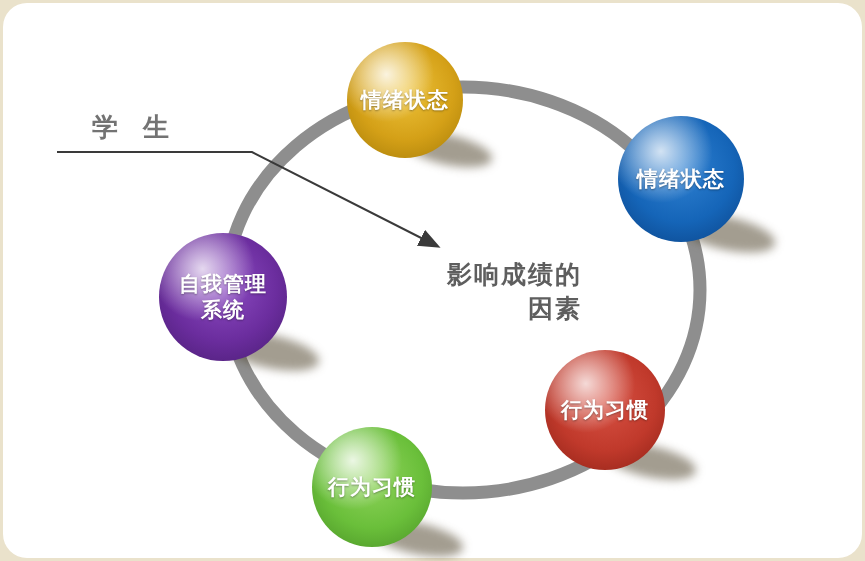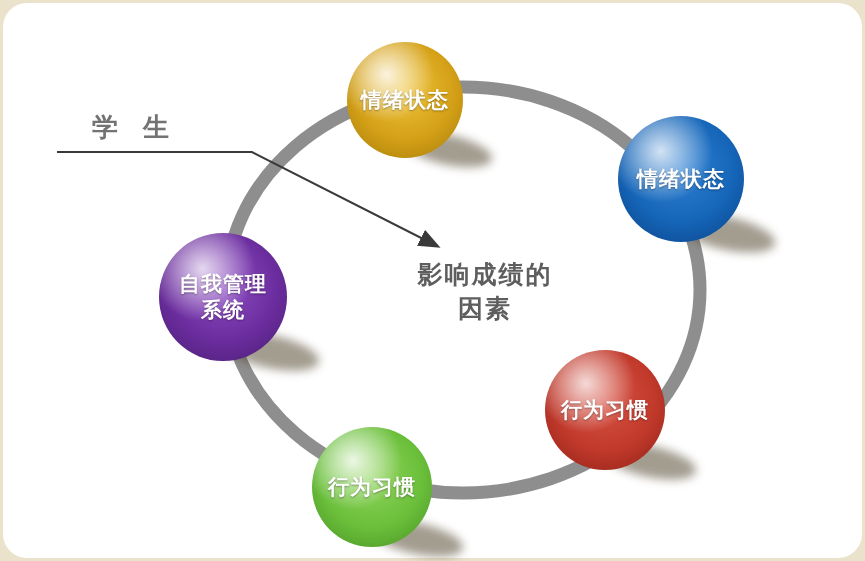--- a/index.html
+++ b/index.html
@@ -18,21 +18,21 @@
   
   .student-label{
     position:absolute;left:92px;top:110px;
     font-size:26px;font-weight:bold;color:#737373;
     letter-spacing:8px;white-space:nowrap;
   }
 
   
   .center-label{
     position:absolute;left:388px;top:258px;width:194px;
-    text-align:center;font-size:25px;font-weight:bold;color:#5e5e5e;
+    text-align:right;font-size:25px;font-weight:bold;color:#5e5e5e;
     letter-spacing:2px;line-height:1.35;white-space:pre-line;
   }
 
   
   .node{position:absolute;}
   .node-shadow{
     position:absolute;left:48%;top:80%;width:78%;height:26%;
     background:rgba(72,60,34,.5);border-radius:50%;
     filter:blur(5px);transform:rotate(12deg);z-index:0;
   }

